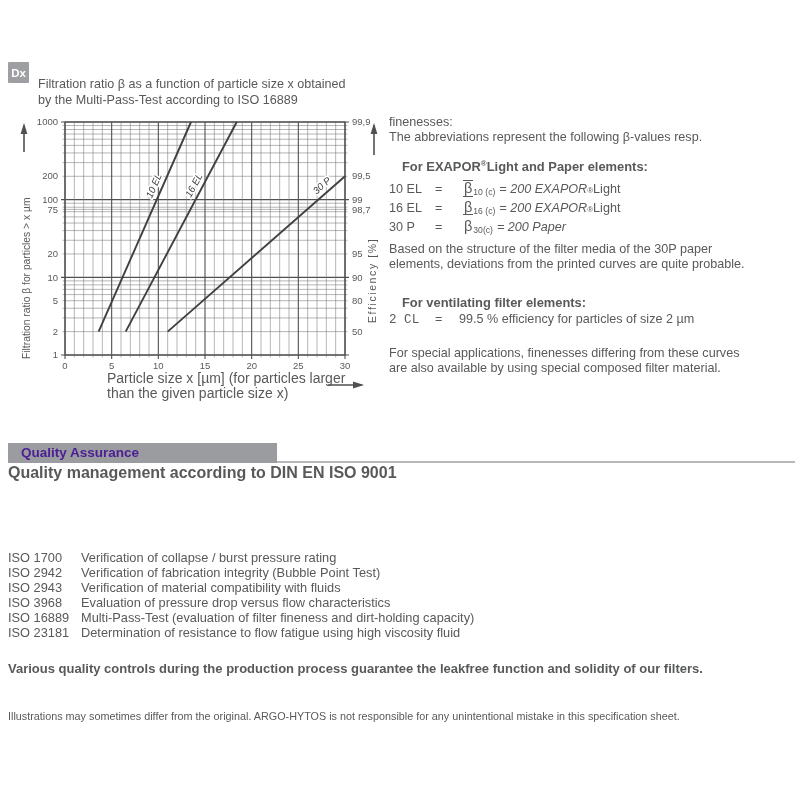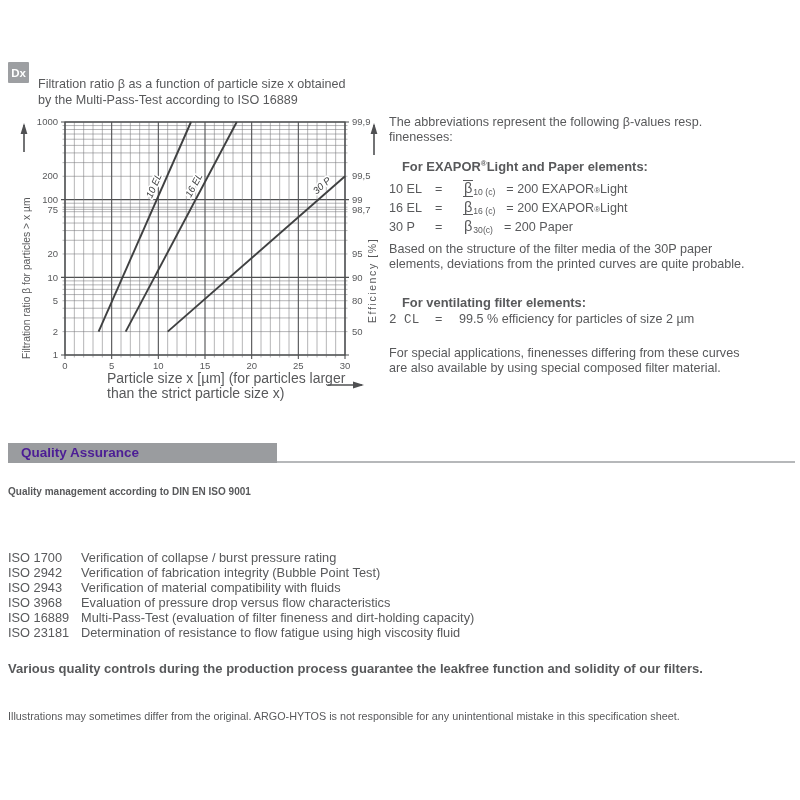--- a/index.html
+++ b/index.html
@@ -32,35 +32,35 @@
   .h-bold{font-weight:bold;font-size:12.9px;padding-left:13px;}
   .rc-exapor-h{top:159px;}
   .rc-formulas{top:180px;}
   .frow{display:flex;align-items:baseline;height:19.5px;}
   .f-label{width:46px;flex:none;}
   .f-eq{width:28px;flex:none;}
   .beta{display:inline-block;font-size:14.5px;line-height:1.02;padding:0 1px;}
   .b-ou{border-top:1.2px solid var(--text);border-bottom:1.2px solid var(--text);}
   .b-u{border-bottom:1.2px solid var(--text);}
   .f-sub{font-size:8.6px;position:relative;top:2px;}
-  .f-val{margin-left:11px;}
+  .f-val{margin-left:4px;font-style:italic;}
   .reg{font-size:8px;vertical-align:super;line-height:0;}
   .rc-note{top:242px;}
   .rc-vent-h{top:295px;}
   .rc-vent{top:312px;}
   .vrow{display:flex;align-items:baseline;}
   .v-label{width:46px;flex:none;font-family:Liberation Mono, monospace;}
   .v-eq{width:24px;flex:none;}
   .rc-special{top:346px;}
 
   
   .qa-rule{left:8px;top:461px;width:787px;height:2px;background:var(--rule-gray);}
   .qa-bar{left:8px;top:443px;width:269px;height:20px;background:var(--bar-gray);
     color:#4c1d95;font-weight:bold;font-size:13.5px;line-height:20px;padding-left:13px;box-sizing:border-box;}
-  .qm-heading{left:8px;top:486px;font-size:10px;font-weight:bold;}
+  .qm-heading{left:8px;top:464px;font-size:16px;font-weight:bold;}
   .qa-body{left:8px;top:500px;width:790px;font-size:13px;line-height:15.7px;}
   .iso-list{left:8px;top:550px;width:780px;font-size:12.8px;line-height:15px;}
   .iso-row{display:flex;}
   .iso-code{width:73px;flex:none;}
   .qa-conclusion{left:8px;top:661px;width:790px;font-size:13px;font-weight:bold;}
   .disclaimer{left:8px;top:710px;width:790px;font-size:10.8px;}
 </style>
 </head>
 <body>
 
@@ -177,27 +177,27 @@
           <line x1="362" y1="43" x2="362" y2="13" stroke="#4f5052" stroke-width="1.6"></line>
           <polygon points="362,11 365.4,22 358.6,22" fill="#4f5052"></polygon>
           <line x1="316" y1="273" x2="350" y2="273" stroke="#4f5052" stroke-width="1.6"></line>
           <polygon points="352,273 341,276.4 341,269.6" fill="#4f5052"></polygon>
         </g>
       </svg>
     <div class="abs y-title-left">Filtration ratio β for particles &gt; x µm</div>
     <div class="abs y-title-right">Efficiency [%]</div>
     <div class="abs x-caption">
       <div>Particle size x [µm] (for particles larger</div>
-      <div>than the strict particle size x)</div>
+      <div>than the given particle size x)</div>
     </div>
   </div>
 
   <div class="abs rc rc-intro">
+    <div>finenesses:</div>
     <div>The abbreviations represent the following β-values resp.</div>
-    <div>finenesses:</div>
   </div>
 
   <div class="abs rc rc-exapor-h h-bold"><span>For EXAPOR</span><sup class="reg">®</sup><span>Light and Paper elements:</span></div>
 
   <div class="abs rc rc-formulas">
     <div class="frow">
       <span class="f-label">10 EL</span>
         <span class="f-eq">=</span>
         <span class="beta b-ou">β</span>
         <span class="f-sub">10 (c)</span>

